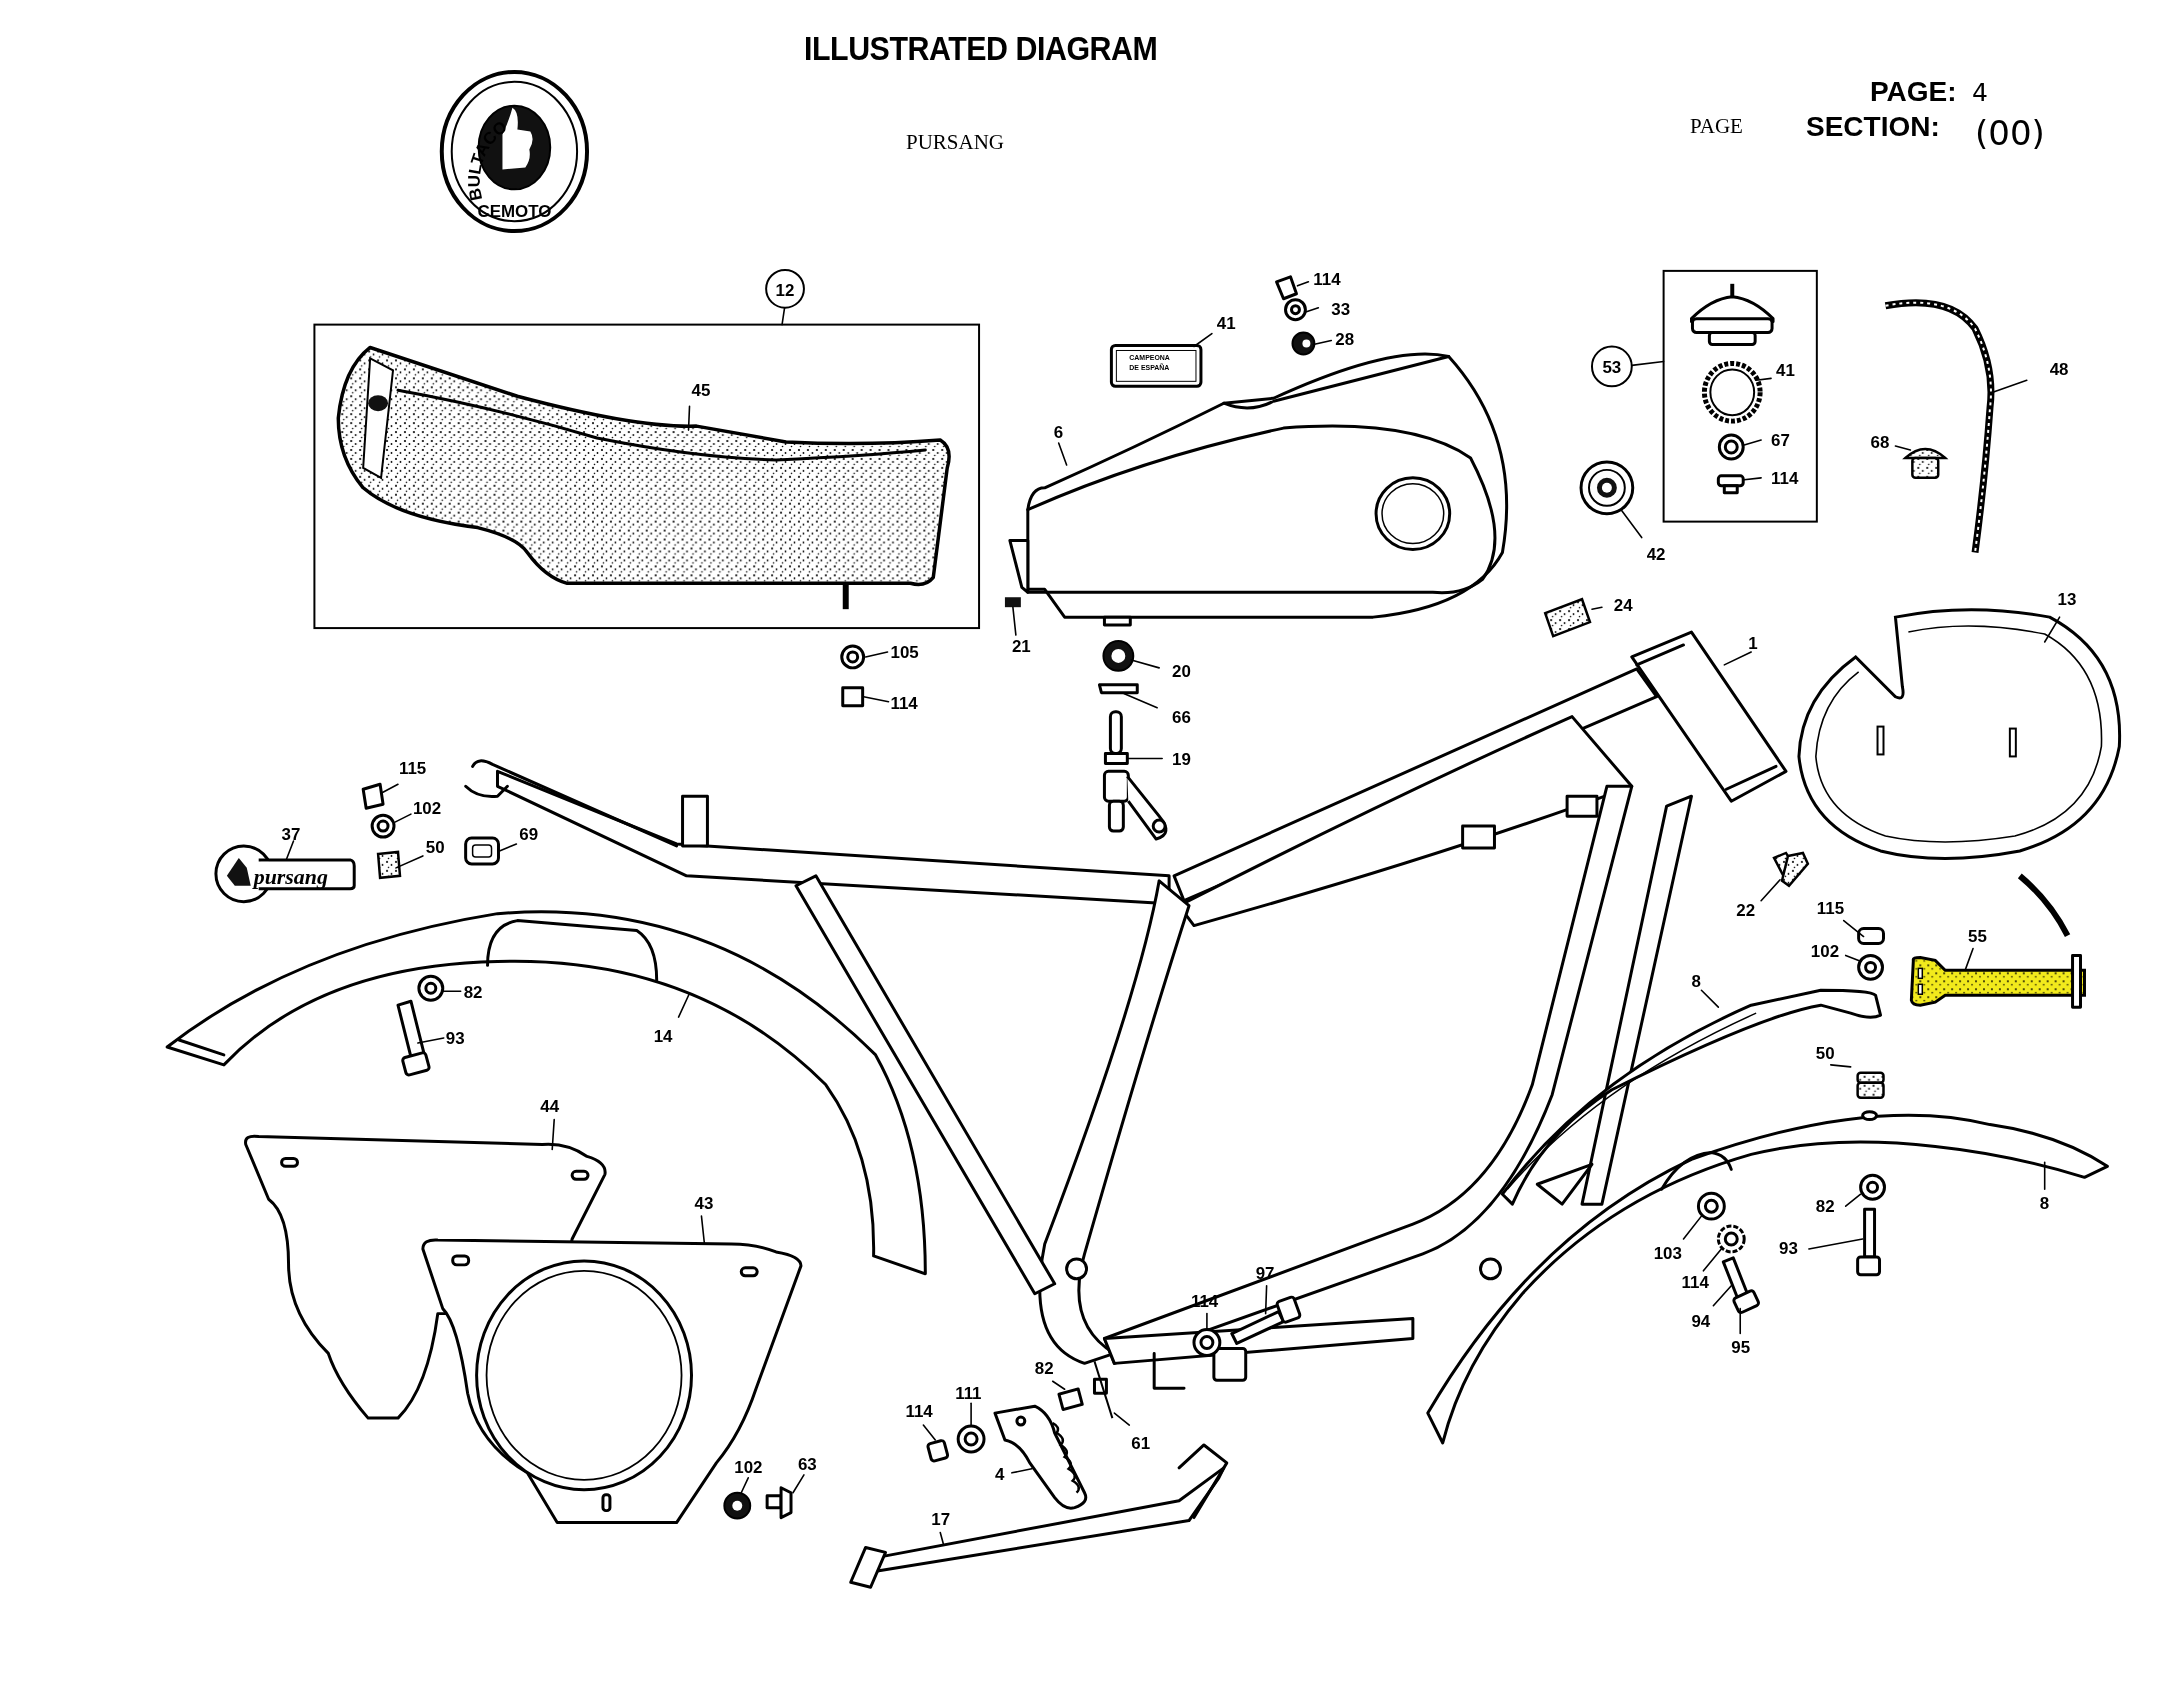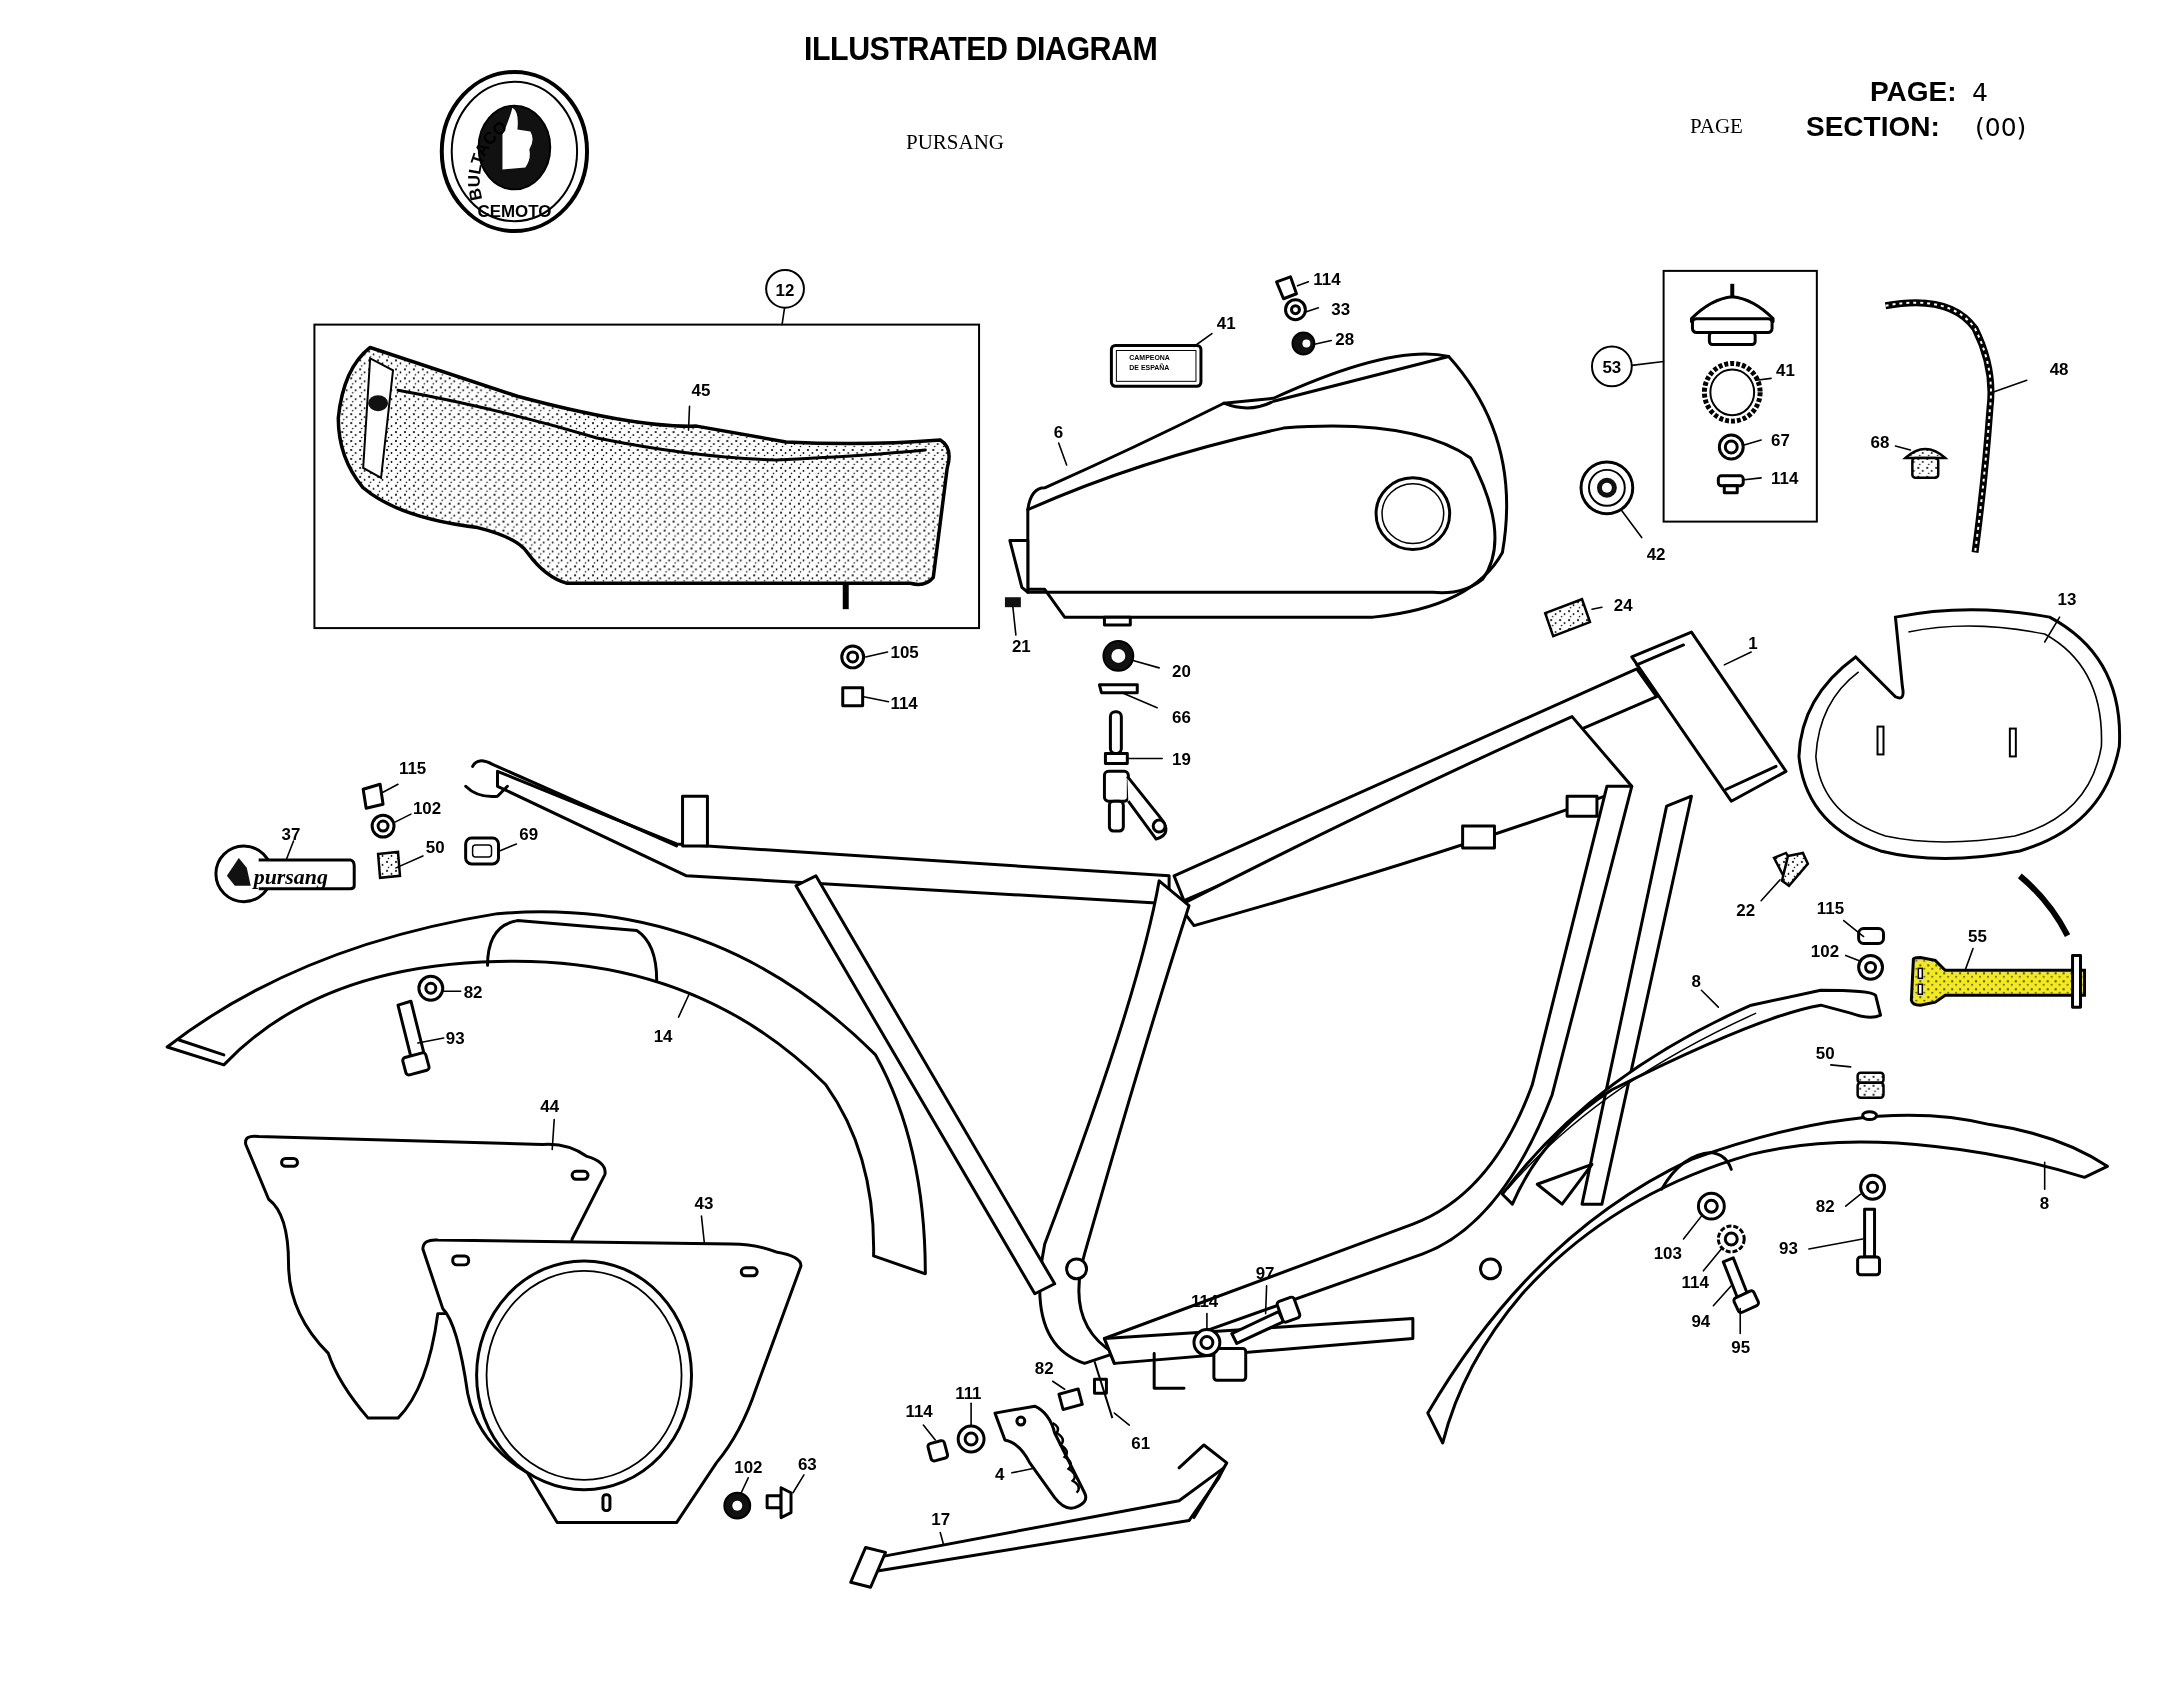--- a/index.html
+++ b/index.html
@@ -3,21 +3,21 @@
 <meta charset="utf-8">
 <style>
   html, body { margin: 0; padding: 0; background: #ffffff; }
   body { width: 2181px; height: 1685px; position: relative; overflow: hidden; font-family: "Liberation Sans", sans-serif; color: #000; }
   .hdr-title { position: absolute; left: 804px; top: 30px; font-family: "Liberation Sans", sans-serif; font-weight: 700; font-size: 33px; letter-spacing: -0.5px; transform: scaleX(0.92); transform-origin: left top; }
   .hdr-model { position: absolute; left: 906px; top: 130px; font-family: "Liberation Serif", serif; font-size: 21px; }
   .hdr-frame { position: absolute; left: 1690px; top: 114px; font-family: "Liberation Serif", serif; font-size: 21px; }
   .hdr-page-lbl { position: absolute; left: 1870px; top: 76px; font-weight: 700; font-size: 28px; }
   .hdr-page-val { position: absolute; left: 1972px; top: 78px; font-family: "DejaVu Sans", sans-serif; font-size: 25px; }
   .hdr-sec-lbl { position: absolute; left: 1806px; top: 111px; font-weight: 700; font-size: 28px; }
-  .hdr-sec-val { position: absolute; left: 1975px; top: 113px; font-family: "DejaVu Sans", sans-serif; font-size: 25px; }
+  .hdr-sec-val { position: absolute; left: 1975px; top: 113px; font-family: "DejaVu Sans", sans-serif; font-size: 34px; }
   svg.diagram { position: absolute; left: 0; top: 0; }
   .callout { font-family: "Liberation Sans", sans-serif; font-weight: 700; font-size: 17px; fill: #000; }
   .stroke { fill: none; stroke: #000; stroke-width: 3; stroke-linejoin: round; stroke-linecap: round; }
   .thin { fill: none; stroke: #000; stroke-width: 1.6; stroke-linecap: round; }
   .white { fill: #fff; stroke: #000; stroke-width: 3; stroke-linejoin: round; }
   .dark { fill: #111; stroke: #000; stroke-width: 2; }
   .stipple { fill: url(#stip); stroke: #000; stroke-width: 3.5; stroke-linejoin: round; }
 </style>
 </head>
 <body>

